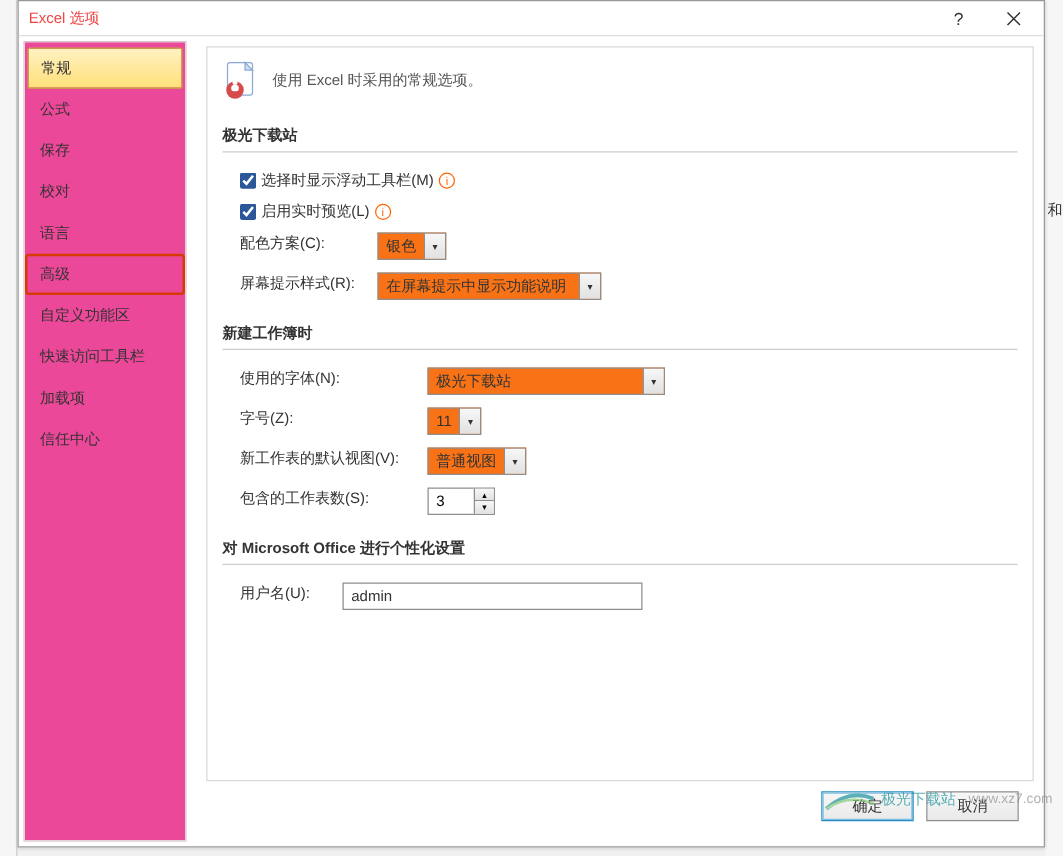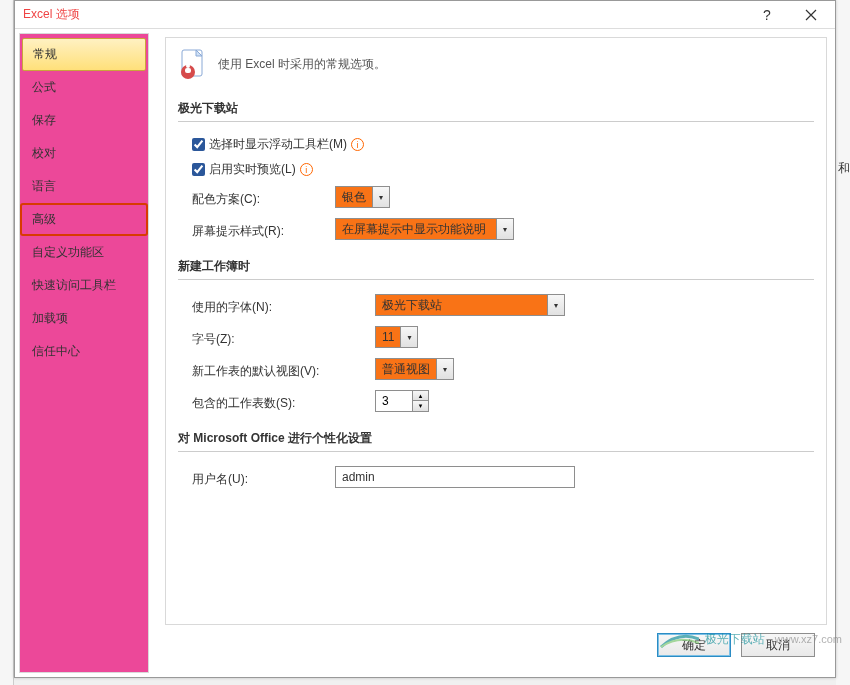--- a/index.html
+++ b/index.html
@@ -21,34 +21,34 @@
 .content { flex: 1; padding: 8px 8px 8px 12px; display: flex; flex-direction: column; }
 .content-inner { border: 1px solid #d9d9d9; flex: 1; padding: 10px 12px; overflow: auto; }
 
 .header-row { display: flex; align-items: center; gap: 8px; margin-bottom: 20px; }
 .header-icon { width: 32px; height: 32px; position: relative; }
 .header-icon svg { width: 32px; height: 32px; }
 .header-text { font-size: 12px; color: #555; }
 
 .section-header { font-weight: bold; color: #333; border-bottom: 1px solid #ccc; padding-bottom: 4px; margin-bottom: 14px; margin-top: 4px; }
 
-.form-row { display: flex; align-items: flex-end; margin-bottom: 10px; padding-left: 14px; gap: 33px; }
+.form-row { display: flex; align-items: flex-start; margin-bottom: 10px; padding-left: 14px; }
 .checkbox-row { display: flex; align-items: center; margin-bottom: 8px; padding-left: 14px; gap: 4px; }
 .checkbox-row input[type="checkbox"] { accent-color: #2b579a; width: 13px; height: 13px; }
 .checkbox-row label { color: #333; }
 .info-icon { display: inline-flex; width: 13px; height: 13px; border-radius: 50%; border: 1px solid #f60; color: #f60; align-items: center; justify-content: center; font-size: 9px; background: #fff; }
 
 .row-label { width: 150px; color: #333; }
 .row-label-short { width: 82px; color: #333; }
 
 .dropdown { display: inline-flex; align-items: center; border: 1px solid #8e8e8e; background: #f97316; height: 22px; }
 .dropdown-text { padding: 0 6px; color: #333; min-width: 20px; }
 .dropdown-btn { width: 17px; height: 20px; background: linear-gradient(#f7f7f7,#e1e1e1); border-left: 1px solid #8e8e8e; display: flex; align-items: center; justify-content: center; font-size: 8px; color: #333; }
 
-.text-input { border: 1px solid #8e8e8e; height: 22px; padding: 0 6px; color: #333; background: #fff; margin-left: 28px; }
+.text-input { border: 1px solid #8e8e8e; height: 22px; padding: 0 6px; color: #333; background: #fff; }
 
 .spinner { display: inline-flex; border: 1px solid #8e8e8e; height: 22px; background: #fff; }
 .spinner-text { padding: 0 6px; min-width: 36px; display: flex; align-items: center; }
 .spinner-btns { display: flex; flex-direction: column; border-left: 1px solid #8e8e8e; }
 .spinner-btns div { width: 15px; height: 10px; background: linear-gradient(#f7f7f7,#e1e1e1); display: flex; align-items: center; justify-content: center; font-size: 7px; border-bottom: 1px solid #8e8e8e; }
 .spinner-btns div:last-child { border-bottom: 0; }
 
 .footer { display: flex; justify-content: flex-end; gap: 10px; padding: 8px 12px 12px 0; }
 .btn { min-width: 74px; height: 24px; border: 1px solid #8e8e8e; background: linear-gradient(#f7f7f7,#e9e9e9); color: #333; display: inline-flex; align-items: center; justify-content: center; cursor: pointer; }
 .btn.primary { border: 1px solid #2b8cc4; box-shadow: 0 0 0 1px #7bc0e6 inset; }

